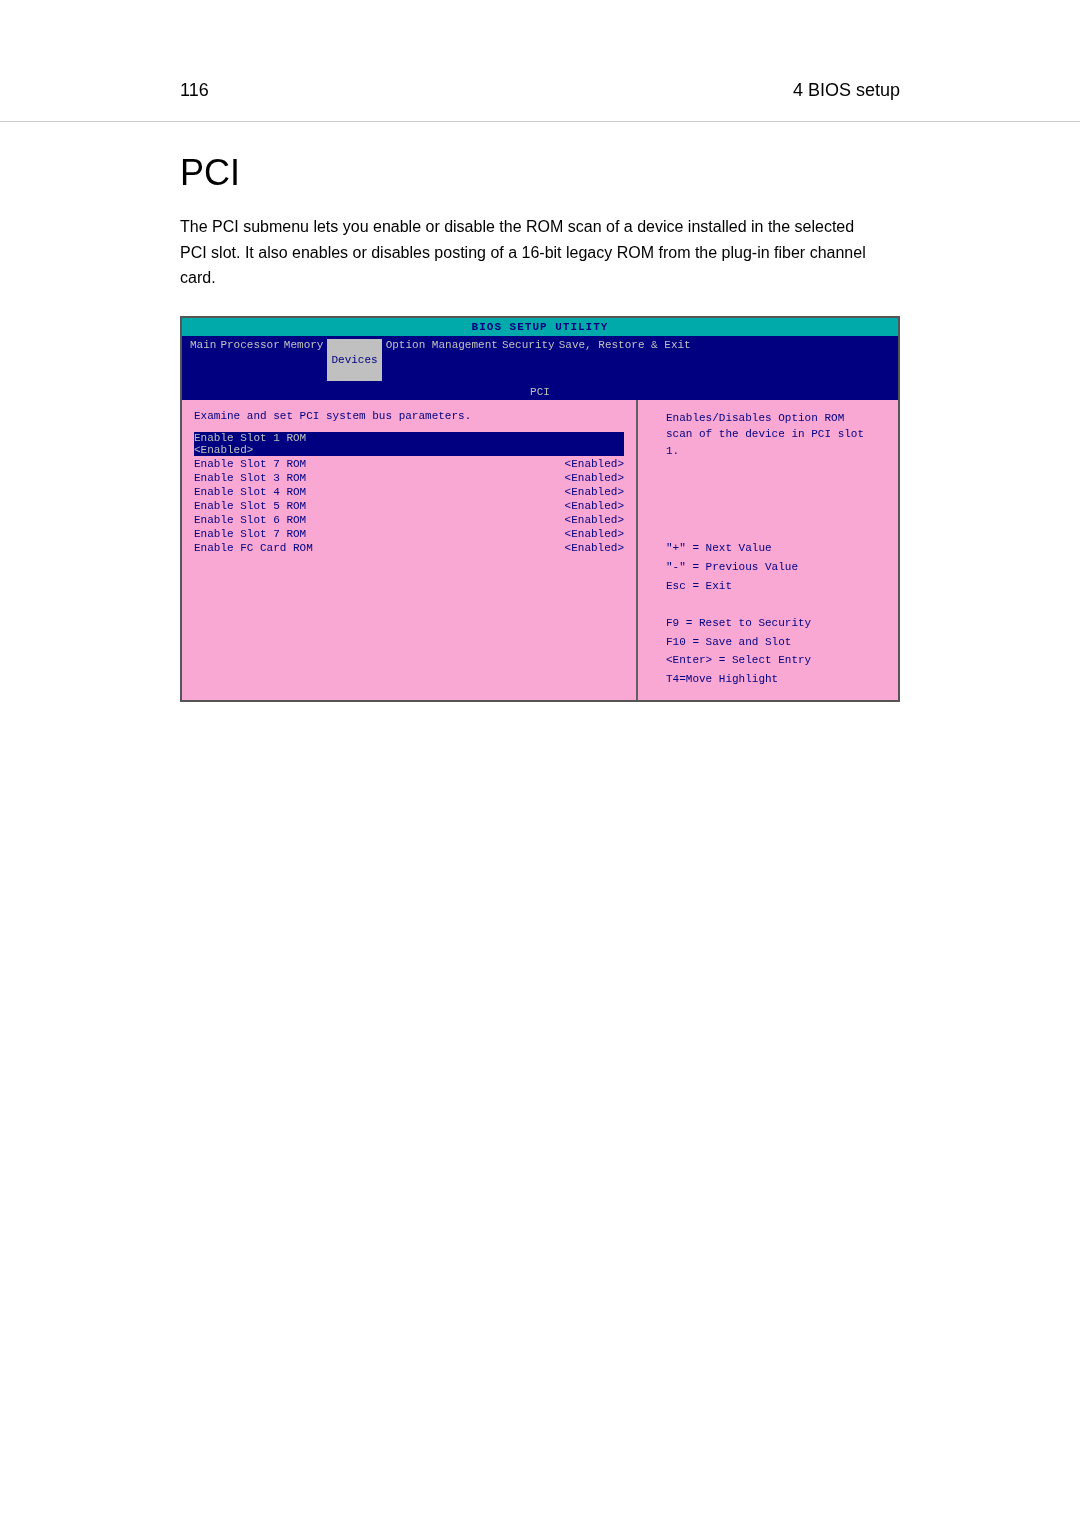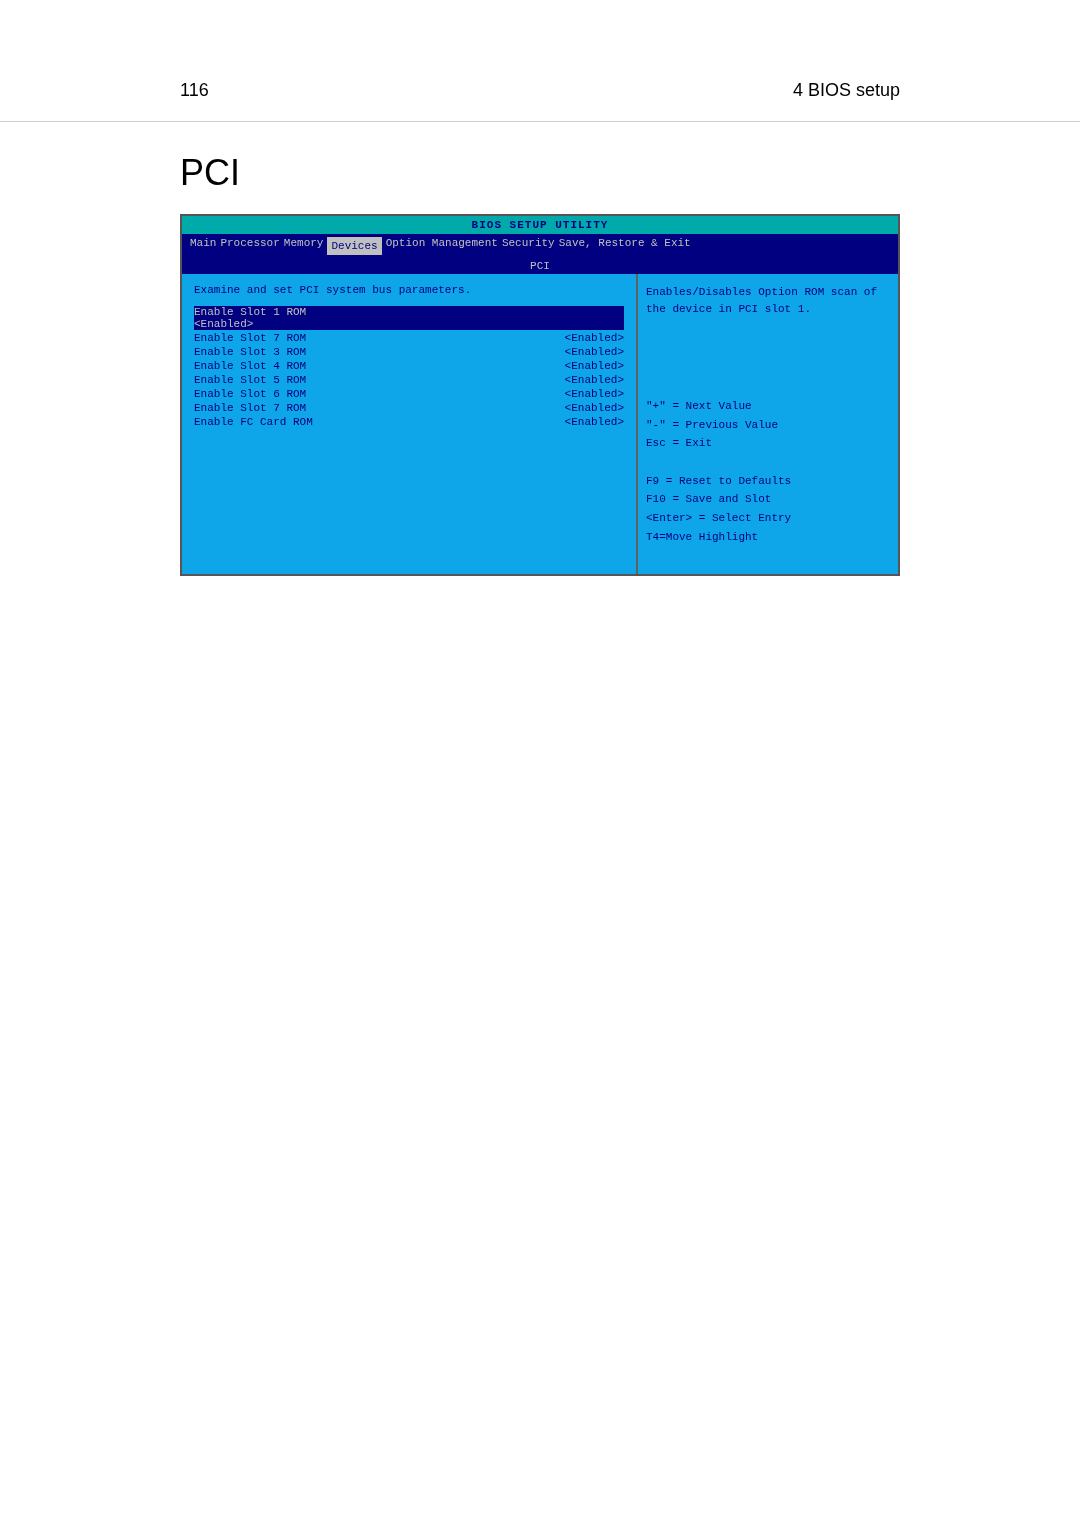--- a/index.html
+++ b/index.html
@@ -93,51 +93,51 @@
       gap: 4px;
     }
 
     .bios-menu-item {
       color: #c0c0c0;
     }
 
     .bios-menu-item.active {
       background: #c0c0c0;
       color: #000080;
-      padding: 3px 4px;
+      padding: 15px 4px;
     }
 
     .bios-submenu-bar {
       background: #000080;
       color: #c0c0c0;
       text-align: center;
       padding: 2px 0;
       font-size: 11px;
     }
 
     .bios-content {
       display: flex;
-      background: #0ea5e9;
+      background: #f9a8d4;
       min-height: 300px;
     }
 
     .bios-left {
       flex: 1;
       padding: 10px 12px;
       color: #000080;
     }
 
     .bios-divider {
       width: 2px;
       background: #606060;
     }
 
     .bios-right {
       width: 260px;
-      padding: 10px 8px;
+      padding: 10px 28px;
       color: #000080;
     }
 
     .bios-examine-text {
       font-size: 11px;
       color: #000080;
       margin-bottom: 10px;
       font-family: 'Courier New', Courier, monospace;
     }
 
@@ -194,20 +194,21 @@
 
   <div class="page-header">
     <span class="page-number">116</span>
     <span class="page-chapter">4 BIOS setup</span>
   </div>
 
   <div class="content-area">
 
     <h1 class="section-title">PCI</h1>
 
+    <p class="section-description">The PCI submenu lets you enable or disable the ROM scan of a device installed in the selected PCI slot. It also enables or disables posting of a 16-bit legacy ROM from the plug-in fiber channel card.</p>
 
     <div class="bios-screenshot">
 
       <div class="bios-title-bar">BIOS SETUP UTILITY</div>
 
       <div class="bios-menu-bar">
         <span class="bios-menu-item">Main</span>
         <span class="bios-menu-item">Processor</span>
         <span class="bios-menu-item">Memory</span>
         <span class="bios-menu-item active">Devices</span>
@@ -260,21 +261,21 @@
         <div class="bios-divider"></div>
 
         <div class="bios-right">
           <div class="bios-help-text bios-help-top">Enables/Disables Option ROM scan of the device in PCI slot 1.</div>
 
           <div class="bios-key-hints">
             <div>"+" = Next Value</div>
             <div>"-" = Previous Value</div>
             <div>Esc = Exit</div>
             <div>&nbsp;</div>
-            <div>F9 = Reset to Defaults</div>
+            <div>F9 = Reset to Security</div>
             <div>F10 = Save and Slot</div>
             <div>&lt;Enter&gt; = Select Entry</div>
             <div>T4=Move Highlight</div>
           </div>
         </div>
 
       </div>
     </div>
 
   </div>

